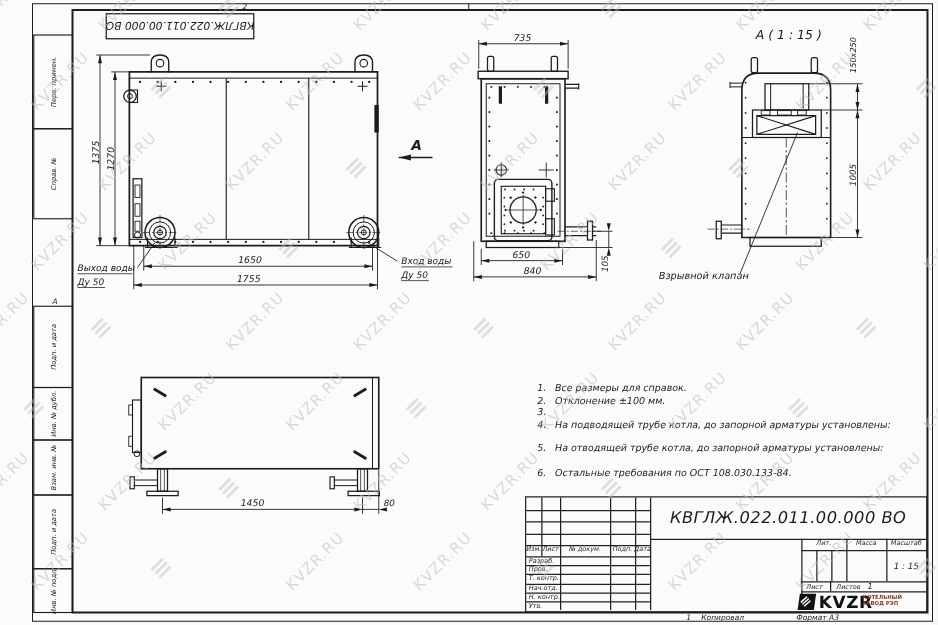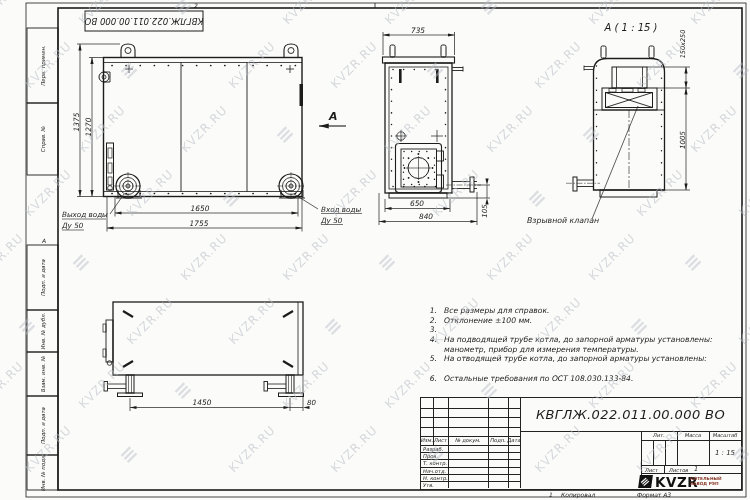--- a/index.html
+++ b/index.html
@@ -331,21 +331,20 @@
       </div>
     <div class="note-line">
         <span class="note-num">3.</span>
       </div>
     <div class="note-line">
         <span class="note-num">4.</span>
         <span class="note-txt">На подводящей трубе котла, до запорной арматуры установлены:</span>
       </div>
     <div class="note-line">
         <span class="note-num"></span>
-        <span class="note-txt">манометр, прибор для измерения температуры.</span>
       </div>
     <div class="note-line">
         <span class="note-num">5.</span>
         <span class="note-txt">На отводящей трубе котла, до запорной арматуры установлены:</span>
       </div>
     <div class="note-line">
         <span class="note-num"></span>
       </div>
     <div class="note-line">
         <span class="note-num">6.</span>

